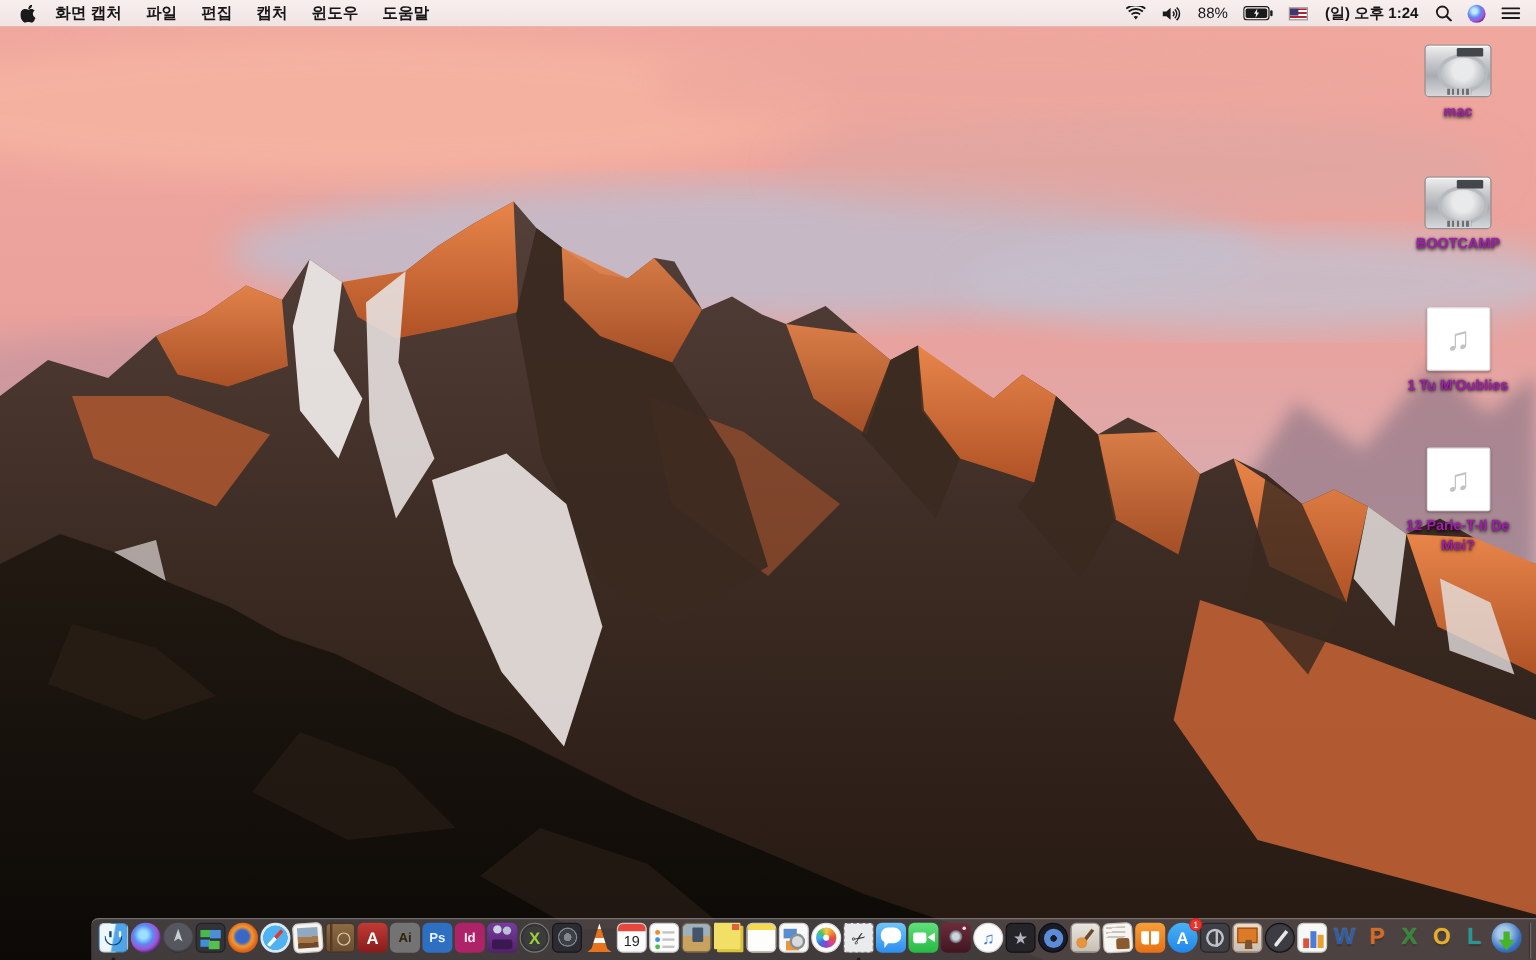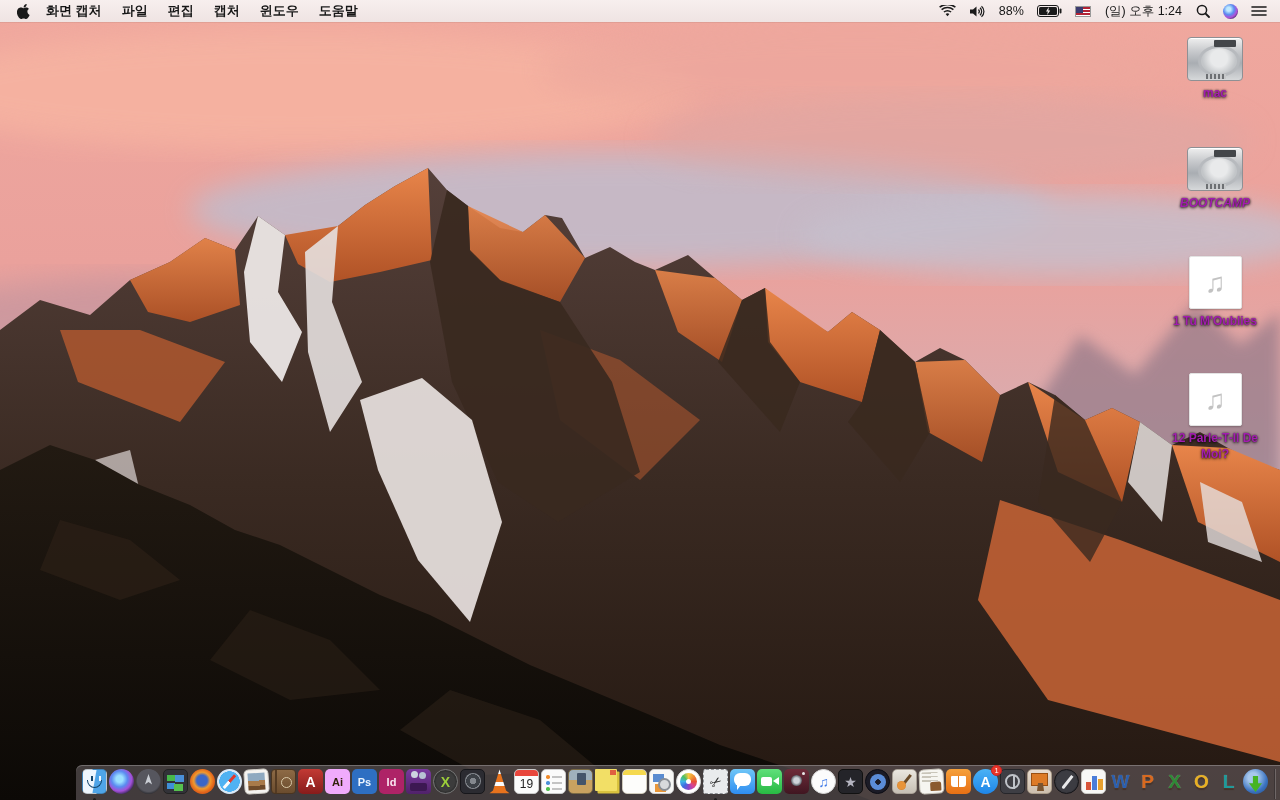--- a/index.html
+++ b/index.html
@@ -14,21 +14,21 @@
     background:linear-gradient(#f7efee,#efe4e3); display:flex; align-items:center;
     padding:0 10px; font-size:13px; color:#161616; z-index:50;
     box-shadow:0 0 1px rgba(0,0,0,.35); }
   .mb-left { display:flex; align-items:center; gap:0; }
   .apple { width:26px; display:flex; justify-content:center; }
   .mb-app { font-weight:bold; padding:0 10px; }
   .mb-item { padding:0 10px;font-weight:bold; }
   .mb-right { margin-left:auto; display:flex; align-items:center; gap:7px; }
   .mb-right .st { display:flex; align-items:center; padding:0 3px; }
   .pct { font-size:12.5px; }
-  .clock { font-size:12.5px; padding:0 4px; white-space:nowrap; }
+  .clock { font-size:12.5px; padding:0 4px; white-space:nowrap;font-weight:bold; }
   .siri-orb { width:15px; height:15px; border-radius:50%;
     background:radial-gradient(circle at 38% 35%, #bfe9ff 0 15%, #5a8df0 40%, #b14fd8 62%, #1d2040 85%); }
   .flag { width:16px; height:11px; position:relative; overflow:hidden; border:0.5px solid #999;
     background:repeating-linear-gradient(180deg,#b22234 0 1.6px,#fff 1.6px 3.2px); }
   .flag::before { content:""; position:absolute; left:0; top:0; width:7px; height:6px; background:#3c3b6e; }
 
   
   .desk-icon { position:absolute; width:120px; display:flex; flex-direction:column; align-items:center; z-index:10; }
   .desk-label { margin-top:5px; font-size:12px; font-weight:bold; color:#a21caf; text-align:center;
     text-shadow:0 1px 3px rgba(0,0,0,.85), 0 0 2px rgba(0,0,0,.6); line-height:1.3; width:110px; }
@@ -75,21 +75,21 @@
   .i-safari::before { content:""; position:absolute; left:11px; top:4px; width:2.5px; height:17px;
     background:linear-gradient(#e2392b 50%, #fbfbfb 50%); transform:rotate(42deg); }
   .i-preview { background:#f5f3f0; border:1px solid #cfcbc4; transform:rotate(-4deg); }
   .i-preview::before { content:""; position:absolute; inset:3px; background:linear-gradient(#8fa9c0 0 45%, #a87a4a 45% 75%, #6e4a2a 75%); }
   .i-contacts { background:linear-gradient(#8d6a45,#6b4c2e); border-radius:4px; border:0.5px solid #4a3520; }
   .i-contacts::before { content:""; position:absolute; left:3px; top:0; bottom:0; width:2px; background:#543a22; }
   .i-contacts::after { content:""; position:absolute; left:9px; top:7px; width:9px; height:9px; border-radius:50%;
     border:1.5px solid #d9c9a8; }
   .i-acrobat { background:linear-gradient(#c23a34,#871c1b); }
   .i-acrobat .glyph { color:#fff; font-size:14px; }
-  .i-ai { background:#f0abfc; } .i-ai .glyph { color:#31220a; font-size:11px; }
+  .i-ai { background:#737373; } .i-ai .glyph { color:#31220a; font-size:11px; }
   .i-ps { background:#2e6fc2; } .i-ps .glyph { color:#eaf4ff; font-size:11px; }
   .i-id { background:#ae2367; } .i-id .glyph { color:#fbe8f2; font-size:11px; }
   .i-toast { background:linear-gradient(#7a3aa0,#50226a); border-radius:5px 5px 4px 4px; }
   .i-toast::before { content:""; position:absolute; left:5px; top:2px; width:7px; height:7px; border-radius:50%;
     background:#cdd4e0; box-shadow:8px 1px 0 #b8c2d4; }
   .i-toast::after { content:""; position:absolute; left:4px; bottom:3px; width:17px; height:8px; background:#3c1852; border-radius:2px; }
   .i-xapp { border-radius:50%; background:radial-gradient(circle,#3c3c3c 0 55%, #101010 100%); border:1px solid #777; }
   .i-xapp .glyph { color:#9ccf3a; font-size:14px; }
   .i-disk { background:#2b2b31; border:0.5px solid #17171b; }
   .i-disk::before { content:""; position:absolute; left:4px; top:3px; width:16px; height:16px; border-radius:50%;
@@ -327,21 +327,21 @@
       </span>
     </div>
   </div>
 
   <div class="desk-icon" style="left:1155px; top:37px;">
     <span class="hd">
         <span class="vents"></span>
       </span>
     <span class="desk-label">mac</span>
   </div>
-  <div class="desk-icon" style="left:1155px; top:147px;font-style:italic;">
+  <div class="desk-icon" style="left:1155px; top:147px;">
     <span class="hd">
         <span class="vents"></span>
       </span>
     <span class="desk-label">BOOTCAMP</span>
   </div>
   <div class="desk-icon" style="left:1155px; top:256px;">
     <span class="audio-file">
       <span>♫</span>
     </span>
     <span class="desk-label">1 Tu M'Oublies</span>

